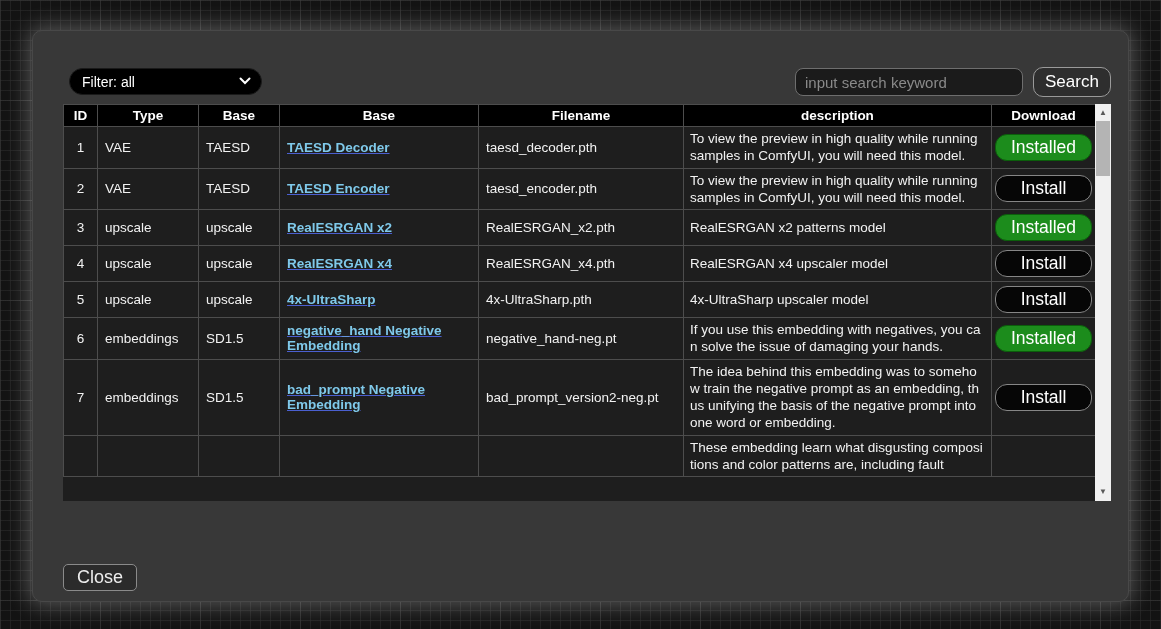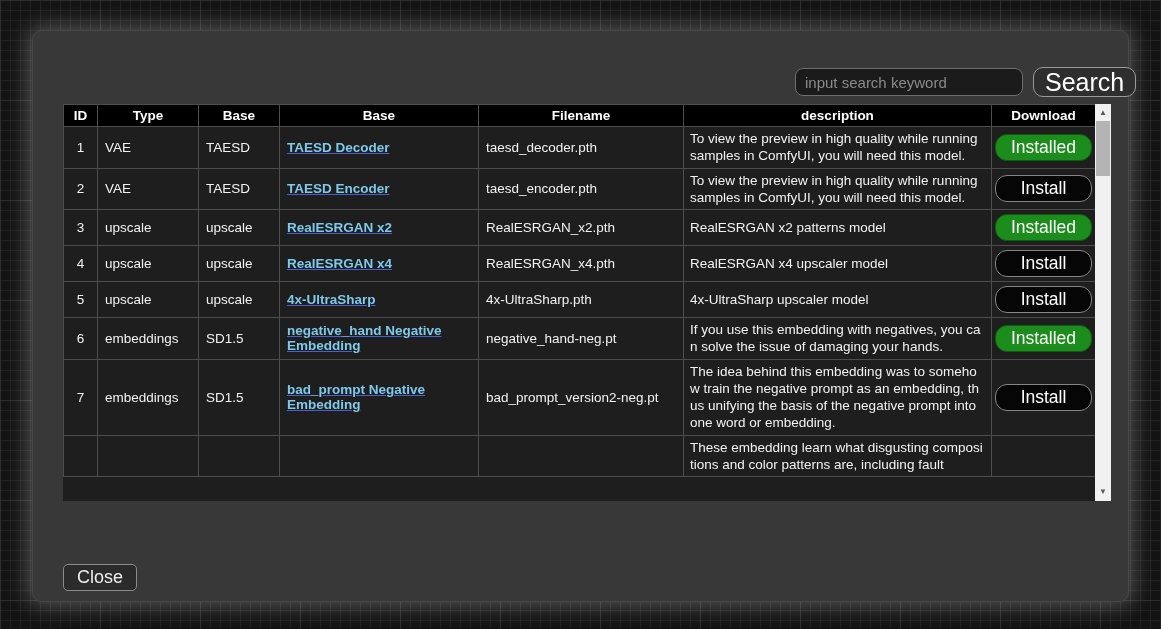--- a/index.html
+++ b/index.html
@@ -31,21 +31,21 @@
   .select-chevron{position:absolute;right:11px;top:9px;pointer-events:none;line-height:0;}
   .search-input{
     position:absolute;left:762px;top:37px;width:228px;height:28px;box-sizing:border-box;
     background:#1b1b1b;border:1px solid #6e6e6e;border-radius:8px;
     color:#ffffff;padding:0 9px;font-size:15px;font-family:inherit;
   }
   .search-input::placeholder{color:#8a8a8a;}
   .search-btn{
     position:absolute;left:1000px;top:36px;height:30px;padding:0 11px;
     background:#2e2e2e;border:1px solid #9a9a9a;border-radius:10px;
-    color:#fff;font-size:25px;font-family:inherit;cursor:pointer;
+    color:#fff;font-size:17px;font-family:inherit;cursor:pointer;
   }
   
   .table-viewport{
     position:absolute;left:30px;top:73px;width:1048px;height:397px;
     overflow:hidden;background:#1e1e1e;
   }
   table{border-collapse:collapse;table-layout:fixed;width:1032px;}
   col.c-id{width:34px}col.c-type{width:101px}col.c-base{width:81px}
   col.c-name{width:199px}col.c-file{width:205px}col.c-desc{width:308px}col.c-dl{width:104px}
   th{
@@ -83,20 +83,30 @@
     position:absolute;left:30px;top:533px;padding:2px 13px;
     background:#2b2b2b;border:1px solid #8a8a8a;border-radius:5px;
     color:#ededed;font-size:18px;font-family:inherit;cursor:pointer;
   }
 </style>
 </head>
 <body>
 
 <div class="dialog">
 
+  <div class="select-wrap">
+    <select class="filter-select">
+      <option>Filter: all</option>
+    </select>
+    <span class="select-chevron">
+      <svg width="12" height="8" viewBox="0 0 12 8">
+          <path d="M1.5 1.5 L6 6 L10.5 1.5" stroke="#ffffff" stroke-width="2" fill="none" stroke-linecap="round"></path>
+        </svg>
+    </span>
+  </div>
 
   <input class="search-input" type="text" placeholder="input search keyword" style="">
   <button class="search-btn">Search</button>
 
   <div class="table-viewport">
     <table>
       <colgroup>
         <col class="c-id">
           <col class="c-type">
           <col class="c-base">

